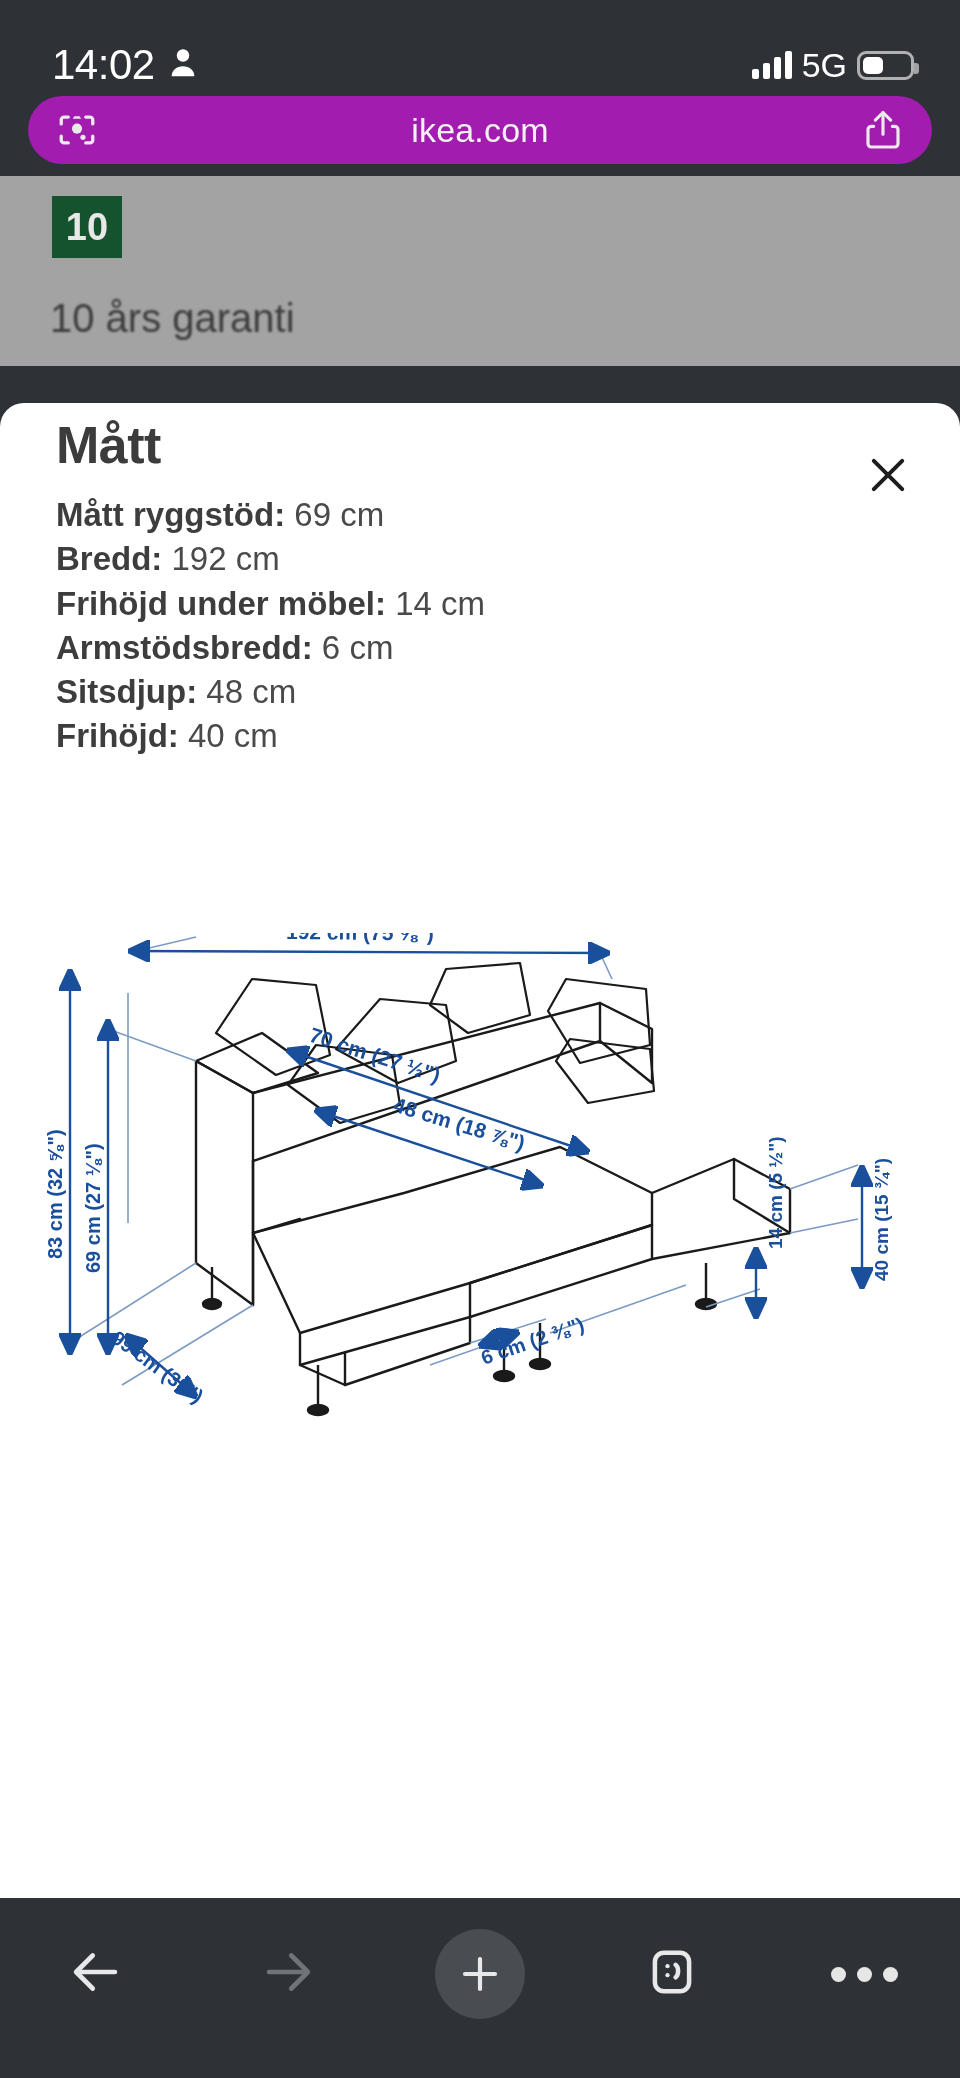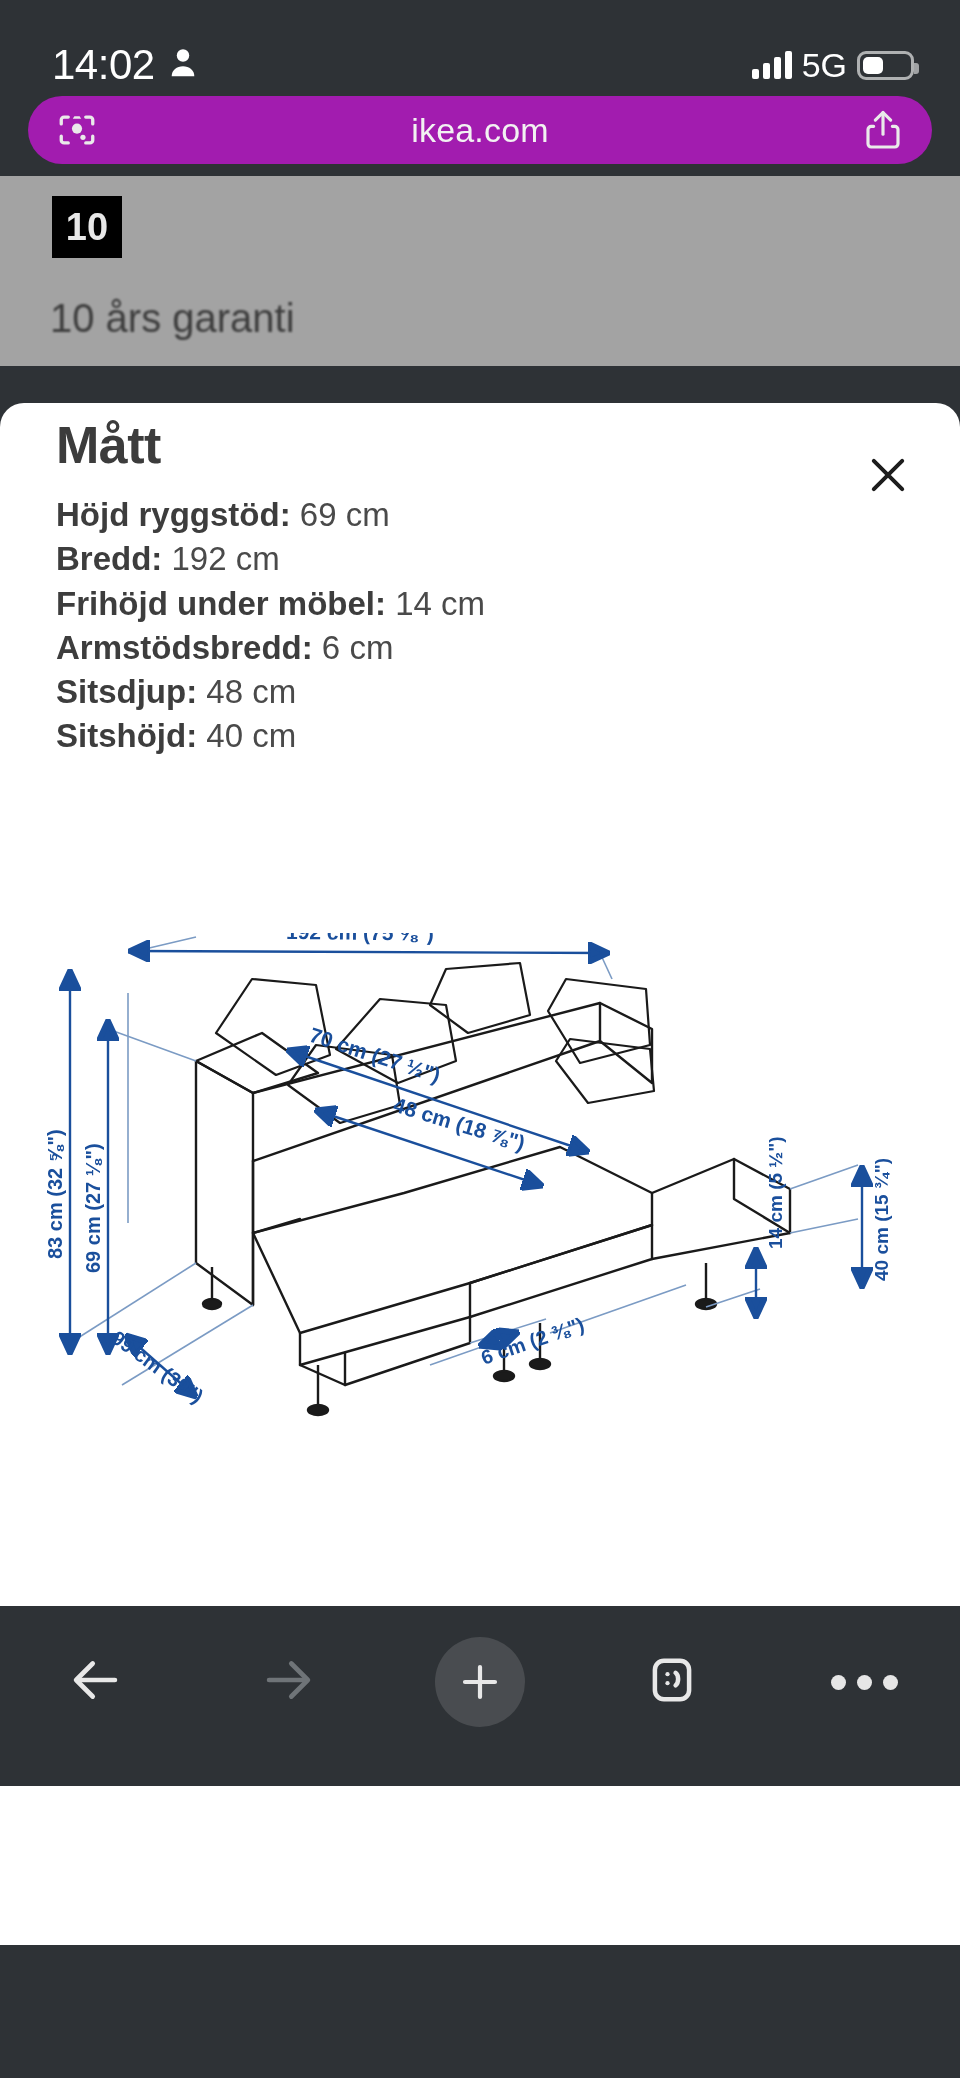--- a/index.html
+++ b/index.html
@@ -2,21 +2,21 @@
 <html><head>
 <meta charset="utf-8">
 <style>
   * { box-sizing: border-box; margin: 0; padding: 0; }
   html, body {
     width: 960px; height: 2078px;
     background: #2e3236;
     font-family: "Liberation Sans", sans-serif;
     overflow: hidden;
   }
-  #screen { position: relative; width: 960px; height: 1786px; background: #2e3236; padding-left: 40px; }
+  #screen { position: relative; width: 960px; height: 2078px; background: #2e3236; padding-left: 40px; }
 
   
   .statusbar {
     position: absolute; top: 0; left: 0; width: 960px; height: 100px;
     display: flex; align-items: center; justify-content: space-between;
     padding: 30px 46px 0 52px;
   }
   .sb-left { display: flex; align-items: center; gap: 14px; }
   .sb-time {
     color: #ffffff; font-size: 42px; font-weight: 500; letter-spacing: -0.5px;
@@ -60,21 +60,21 @@
   .icon-btn { display: flex; align-items: center; justify-content: center;
     width: 46px; height: 46px; position: relative; z-index: 2; }
 
   
   .page-behind {
     position: absolute; top: 176px; left: 0; width: 960px; height: 190px;
     background: #a3a3a3;
   }
   .badge-10 {
     position: absolute; left: 52px; top: 20px;
-    width: 70px; height: 62px; background: #000000;
+    width: 70px; height: 62px; background: #14532d;
     display: flex; align-items: center; justify-content: center;
   }
   .badge-10 span { color: #e8e8e8; font-size: 38px; font-weight: 700; }
   .blurred-line {
     position: absolute; left: 50px; top: 120px;
     color: #2b2b2b; font-size: 40px; font-weight: 400;
     filter: blur(1.2px); opacity: .85; white-space: nowrap;
   }
 
   
@@ -196,41 +196,41 @@
     <div class="close-btn">
       <svg width="46" height="46" viewBox="0 0 24 24" fill="none" stroke="#1d1d1d" stroke-width="2.1" stroke-linecap="round">
         <path d="M4.6 4.6l14.8 14.8M19.4 4.6L4.6 19.4"></path>
       </svg>
     </div>
 
     <div class="sheet-title">Mått</div>
 
     <div class="specs">
       <div class="spec-row">
-        <b>Höjd ryggstöd:</b>
+        <b>Mått ryggstöd:</b>
         <span>69 cm</span>
       </div>
       <div class="spec-row">
         <b>Bredd:</b>
         <span>192 cm</span>
       </div>
       <div class="spec-row">
         <b>Frihöjd under möbel:</b>
         <span>14 cm</span>
       </div>
       <div class="spec-row">
         <b>Armstödsbredd:</b>
         <span>6 cm</span>
       </div>
       <div class="spec-row">
         <b>Sitsdjup:</b>
         <span>48 cm</span>
       </div>
       <div class="spec-row">
-        <b>Sitshöjd:</b>
+        <b>Frihöjd:</b>
         <span>40 cm</span>
       </div>
     </div>
 
     <div class="diagram">
       <svg viewBox="0 0 960 580" xmlns="http://www.w3.org/2000/svg">
         <g fill="none" stroke="#1a1a1a" stroke-width="2.4" stroke-linejoin="round" stroke-linecap="round">
 
           <path d="M196 128 L196 330 L253 372 L253 160 Z"></path>
           <path d="M196 128 L262 100 L318 140 L253 160 Z"></path>

